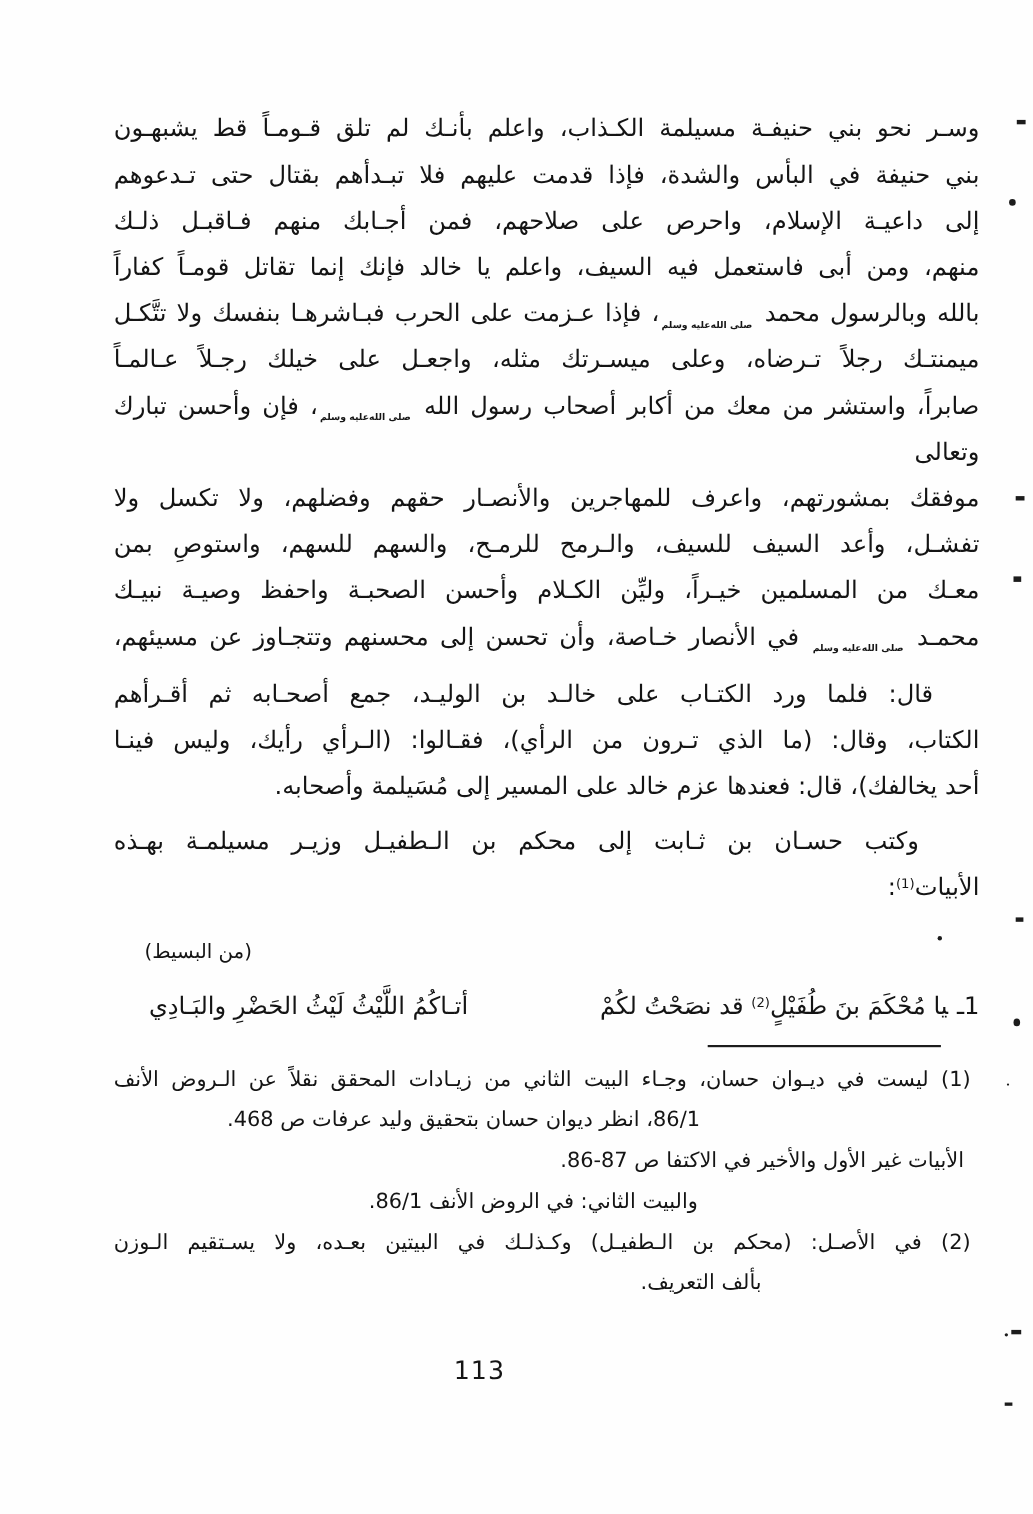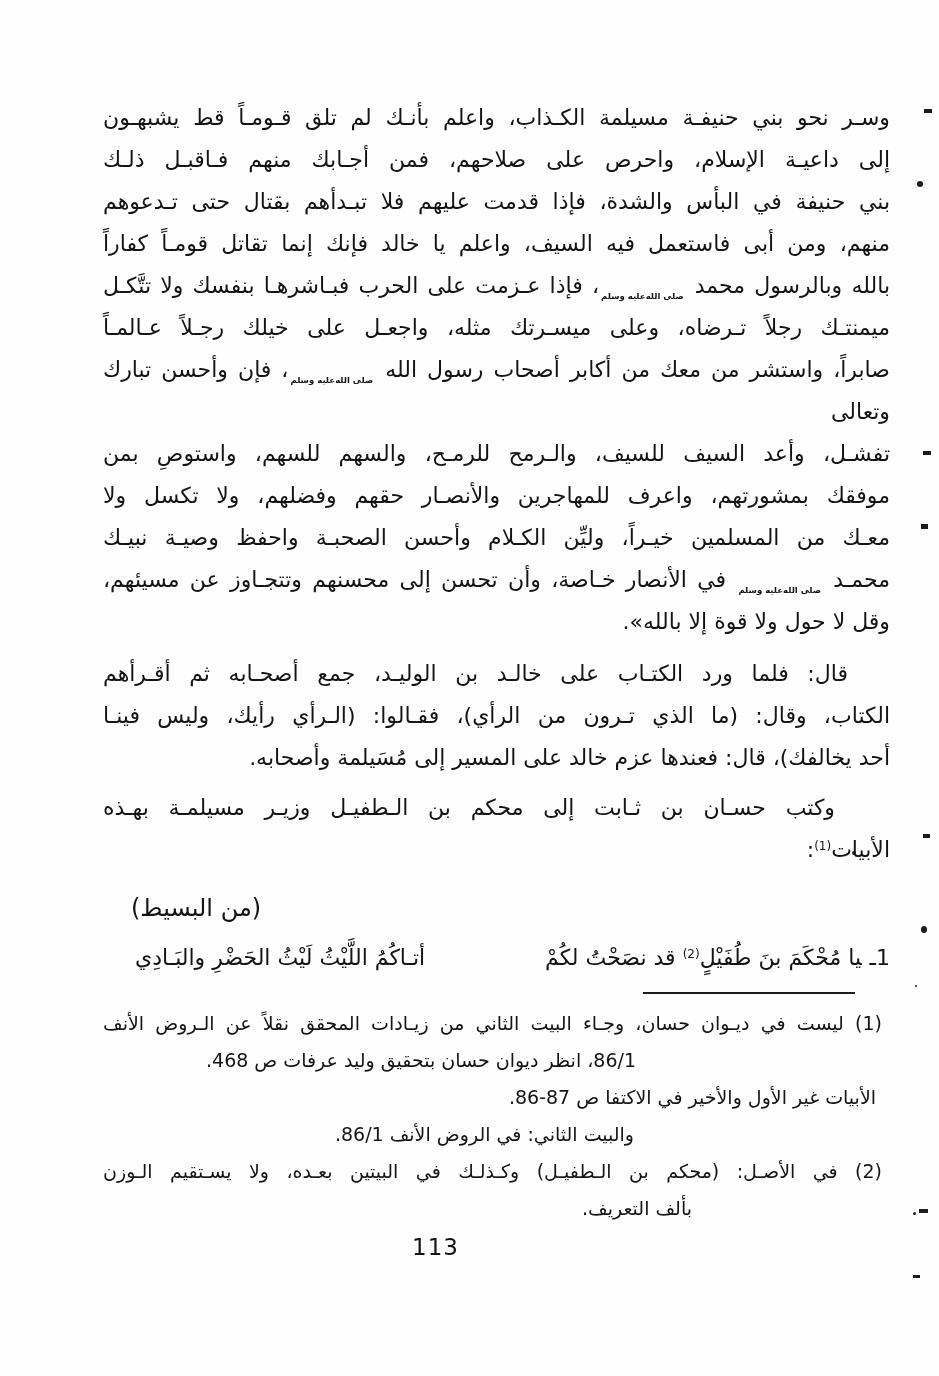--- a/index.html
+++ b/index.html
@@ -25,21 +25,21 @@
   .p2{margin-top:10px;}
   .p3{margin-top:8px;}
   .saw{
     display:inline-flex;flex-direction:row;align-items:center;
     font-size:8.5px;line-height:9.5px;vertical-align:-6px;
     margin:0 2px;font-weight:bold;
   }
   sup.fnref{font-size:12px;line-height:0;vertical-align:7px;letter-spacing:0;}
   .meter{
     margin-top:16px;height:42px;line-height:42px;
-    font-size:24px;text-align:left;padding-left:28px;
+    font-size:18px;text-align:left;padding-left:28px;
   }
   .poem{
     margin-top:4px;height:50px;line-height:50px;font-size:22px;
     display:flex;justify-content:space-between;align-items:center;
     padding-left:32px;
   }
   .poem .verse-no{margin-left:8px;}
   .fnsep{
     margin-top:9px;margin-left:auto;margin-right:35px;
     width:212px;height:0;border-top:2px solid #1c1c1c;
@@ -61,46 +61,45 @@
 </style>
 </head>
 <body>
 
 <div class="page">
 
   <div class="content">
 
     <div class="para p1">
       <div class="bline">وسـر نحو بني حنيفـة مسيلمة الكـذاب، واعلم بأنـك لم تلق قـومـاً قط يشبهـون</div>
+      <div class="bline">بني حنيفة في البأس والشدة، فإذا قدمت عليهم فلا تبـدأهم بقتال حتى تـدعوهم</div>
       <div class="bline">إلى داعيـة الإسلام، واحرص على صلاحهم، فمن أجـابك منهم فـاقبـل ذلـك</div>
-      <div class="bline">بني حنيفة في البأس والشدة، فإذا قدمت عليهم فلا تبـدأهم بقتال حتى تـدعوهم</div>
       <div class="bline">منهم، ومن أبى فاستعمل فيه السيف، واعلم يا خالد فإنك إنما تقاتل قومـاً كفاراً</div>
       <div class="bline">
         <span>بالله وبالرسول محمد </span><span class="saw">
             <span>صلى الله</span>
             <span>عليه وسلم</span>
           </span><span>، فإذا عـزمت على الحرب فبـاشرهـا بنفسك ولا تتَّكـل</span>
       </div>
       <div class="bline">ميمنتـك رجلاً تـرضاه، وعلى ميسـرتك مثله، واجعـل على خيلك رجـلاً عـالمـاً</div>
       <div class="bline">
         <span>صابراً، واستشر من معك من أكابر أصحاب رسول الله </span><span class="saw">
             <span>صلى الله</span>
             <span>عليه وسلم</span>
           </span><span>، فإن وأحسن تبارك وتعالى</span>
       </div>
+      <div class="bline">موفقك بمشورتهم، واعرف للمهاجرين والأنصـار حقهم وفضلهم، ولا تكسل ولا</div>
       <div class="bline">تفشـل، وأعد السيف للسيف، والـرمح للرمـح، والسهم للسهم، واستوصِ بمن</div>
-      <div class="bline">موفقك بمشورتهم، واعرف للمهاجرين والأنصـار حقهم وفضلهم، ولا تكسل ولا</div>
       <div class="bline">معـك من المسلمين خيـراً، وليِّن الكـلام وأحسن الصحبـة واحفظ وصيـة نبيـك</div>
       <div class="bline">
         <span>محمـد </span><span class="saw">
             <span>صلى الله</span>
             <span>عليه وسلم</span>
           </span><span> في الأنصار خـاصة، وأن تحسن إلى محسنهم وتتجـاوز عن مسيئهم،</span>
       </div>
-      <div class="bline last">وقل لا حول ولا قوة إلا بالله».</div>
     </div>
 
     <div class="para p2">
       <div class="bline indent-sm">قال: فلما ورد الكتـاب على خالـد بن الوليـد، جمع أصحـابه ثم أقـرأهم</div>
       <div class="bline">الكتاب، وقال: (ما الذي تـرون من الرأي)، فقـالوا: (الـرأي رأيك، وليس فينـا</div>
       <div class="bline last">أحد يخالفك)، قال: فعندها عزم خالد على المسير إلى مُسَيلمة وأصحابه.</div>
     </div>
 
     <div class="para p3">
       <div class="bline indent-lg">وكتب حسـان بن ثـابت إلى محكم بن الـطفيـل وزيـر مسيلمـة بهـذه</div>

